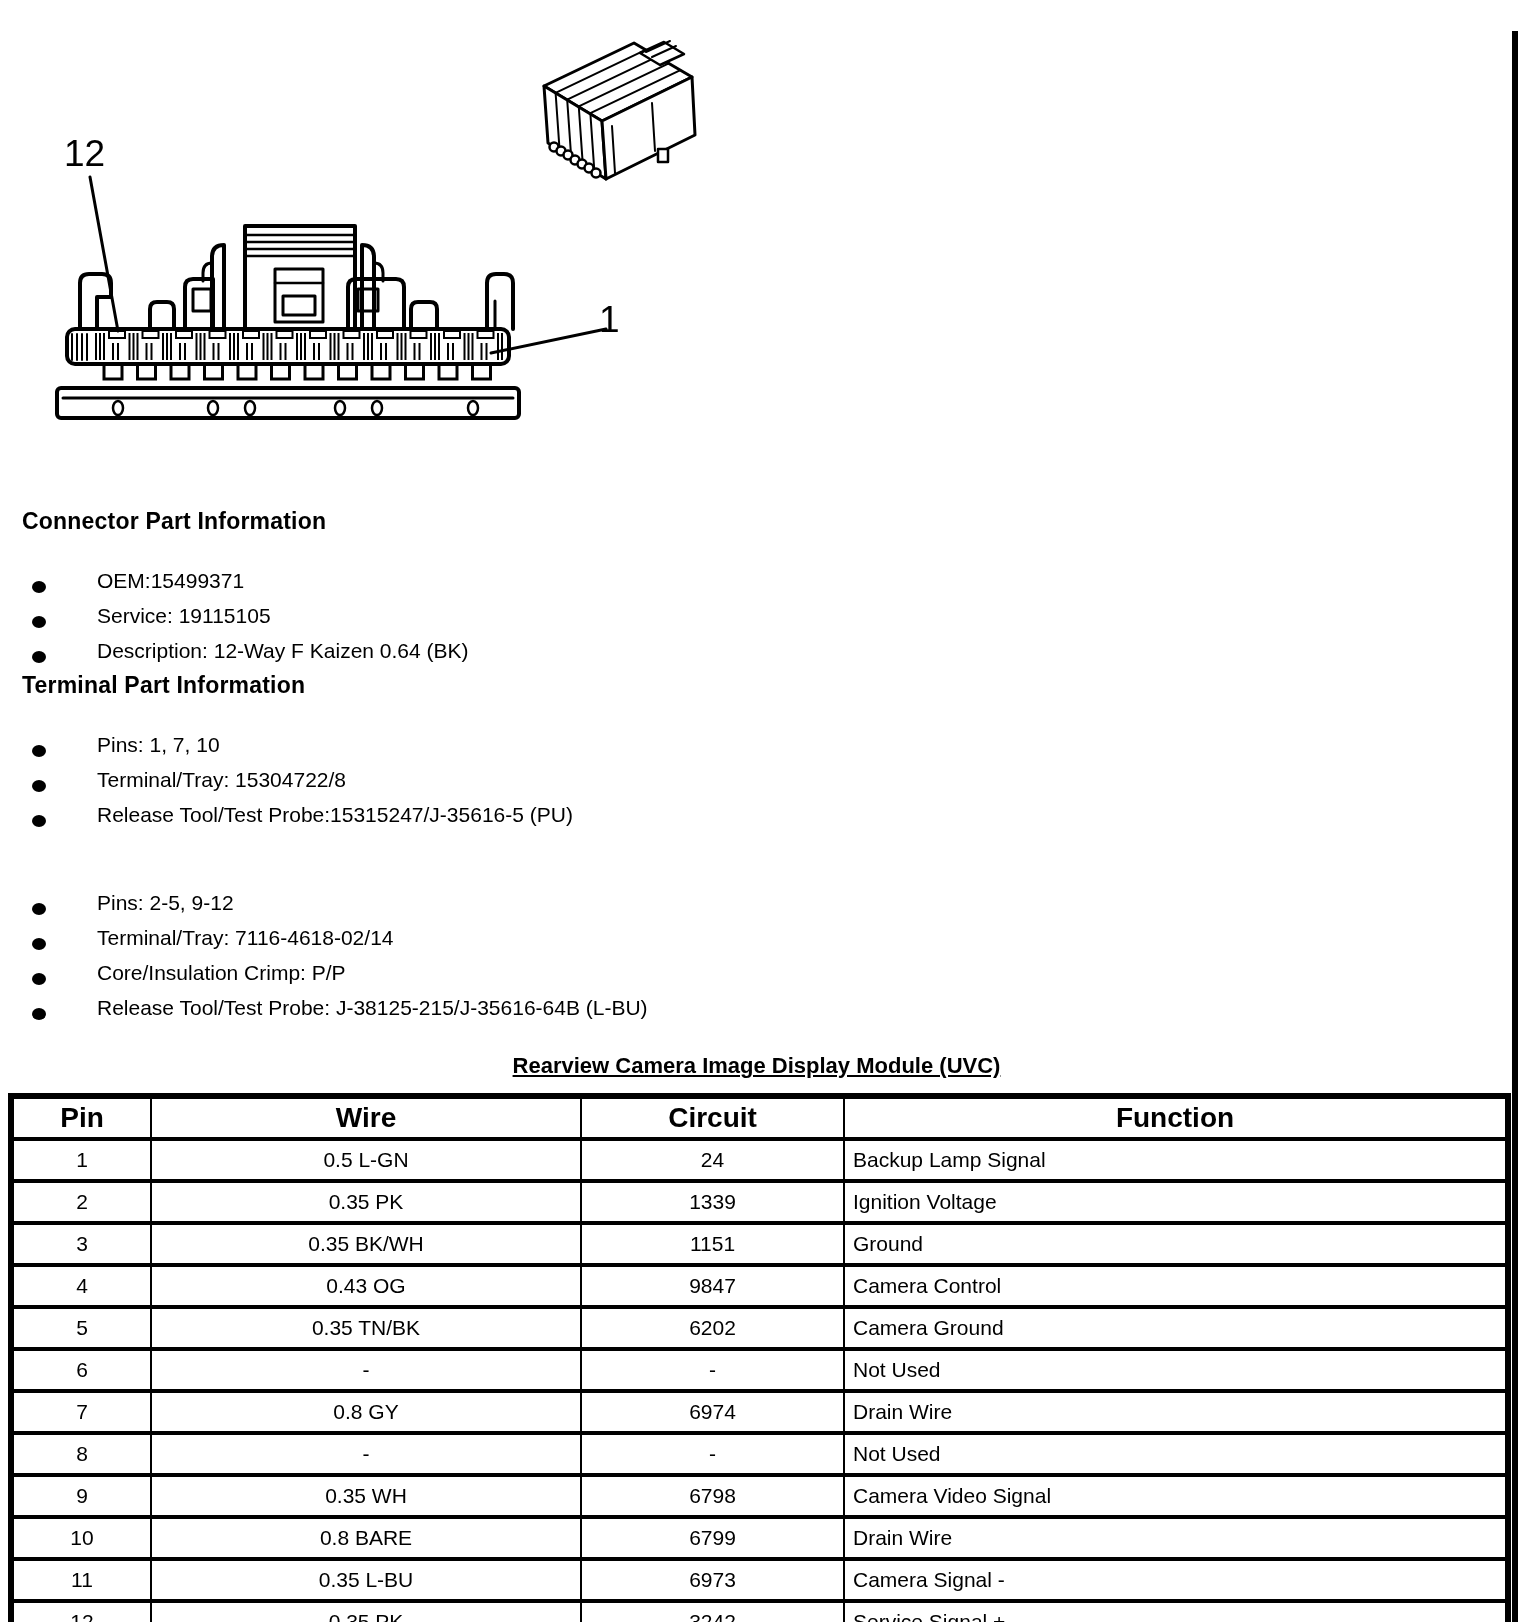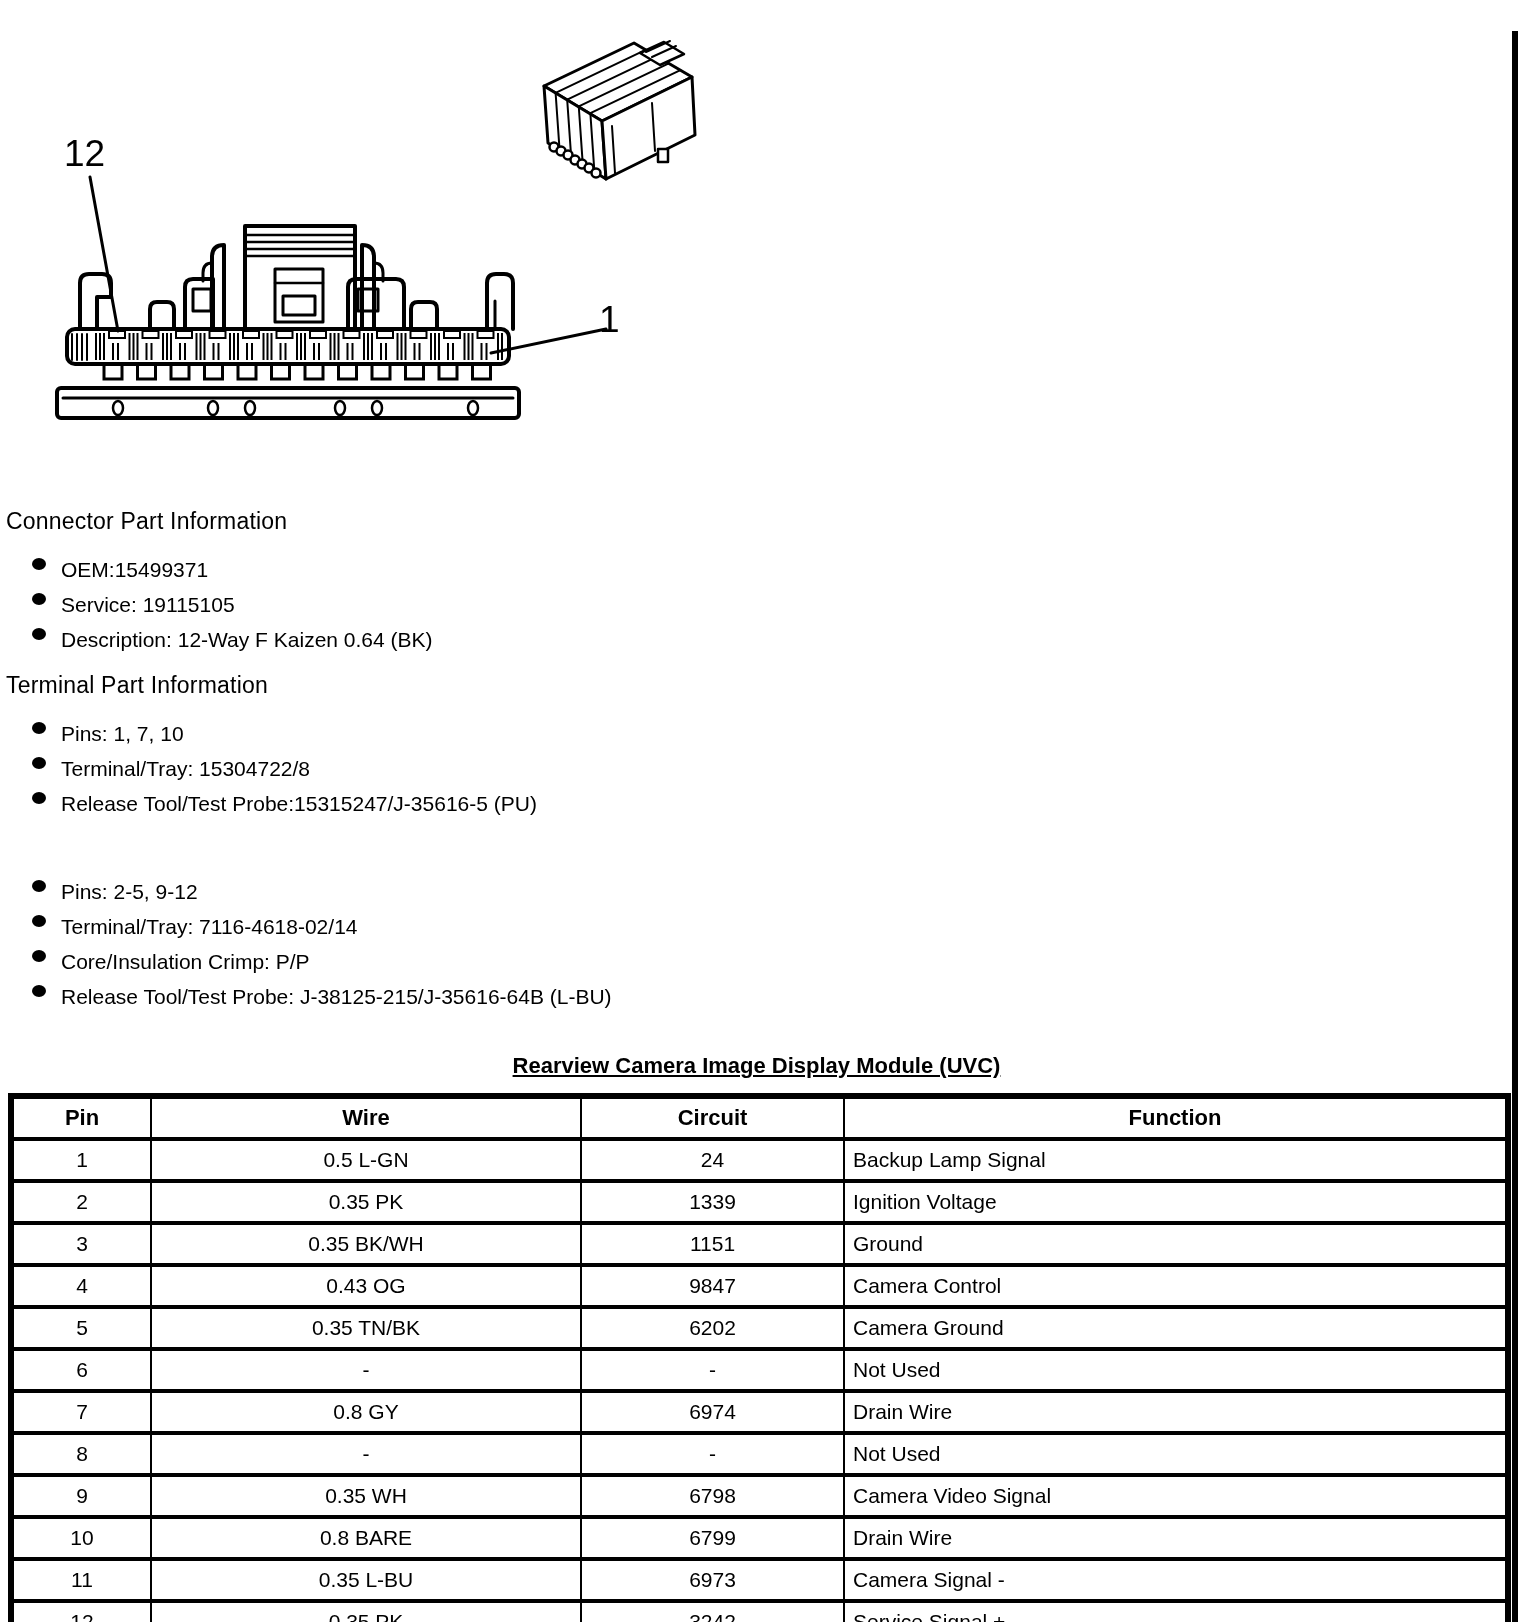--- a/index.html
+++ b/index.html
@@ -13,44 +13,44 @@
   .right-edge { position:absolute; top:0; left:1512px; width:6px; height:1622px; background:#000; }
 
   svg.drawing { position:absolute; }
   #iso-svg   { left:492px; top:0; }
   #front-svg { left:50px;  top:100px; }
 
   .pin-callout { position:absolute; font-size:37px; font-weight:400; line-height:1; color:#000; }
   #pin-12-callout { left:64px;  top:104px; }
   #pin-1-callout  { left:599px; top:270px; }
 
-  .section-heading { position:absolute; left:6px; font-size:23px; font-weight:normal; letter-spacing:0.2px; }
+  .section-heading { position:absolute; left:22px; font-size:23px; font-weight:bold; letter-spacing:0.2px; }
   #connector-heading { top:477px; }
   #terminal-heading  { top:641px; }
 
   .bullet-list { position:absolute; left:10px; }
   #connector-list  { top:527px; }
   #terminal-list-1 { top:691px; }
   #terminal-list-2 { top:849px; }
-  .bullet-row { display:flex; align-items:flex-start; height:35px; }
+  .bullet-row { display:flex; align-items:flex-end; height:35px;gap:36px; }
   .dot { flex:0 0 auto; width:14px; height:12px; background:#000; border-radius:50%; margin:0 15px 0 22px; }
   .bullet-text { font-size:21px; white-space:pre; }
 
   .table-title { position:absolute; left:8px; top:1022px; width:1497px; text-align:center;
                  font-size:22px; font-weight:bold;text-decoration:underline; }
 
   table.pinout { position:absolute; left:8px; top:1062px; width:1497px;
                  border-collapse:collapse; table-layout:fixed;
                  border:6px solid #000; }
   table.pinout th, table.pinout td {
     border:2px solid #000; border-top-width:4px; border-bottom-width:4px;
     font-size:21px; padding:0; text-align:center; vertical-align:middle;
     overflow:hidden; white-space:nowrap;
   }
-  table.pinout th { height:38px; font-weight:bold; font-size:22px;text-align:center; }
+  table.pinout th { height:38px; font-weight:bold; font-size:28px;text-align:center; }
   table.pinout td { height:38px; font-weight:400; }
   table.pinout td.fn { text-align:left; padding-left:8px; }
 </style>
 </head>
 <body>
 
 <div class="page">
 
   <svg id="iso-svg" class="drawing" width="216" height="166" viewBox="0 0 216 166">
     <g stroke="#000" fill="#fff" stroke-width="3" stroke-linejoin="round" stroke-linecap="round">

